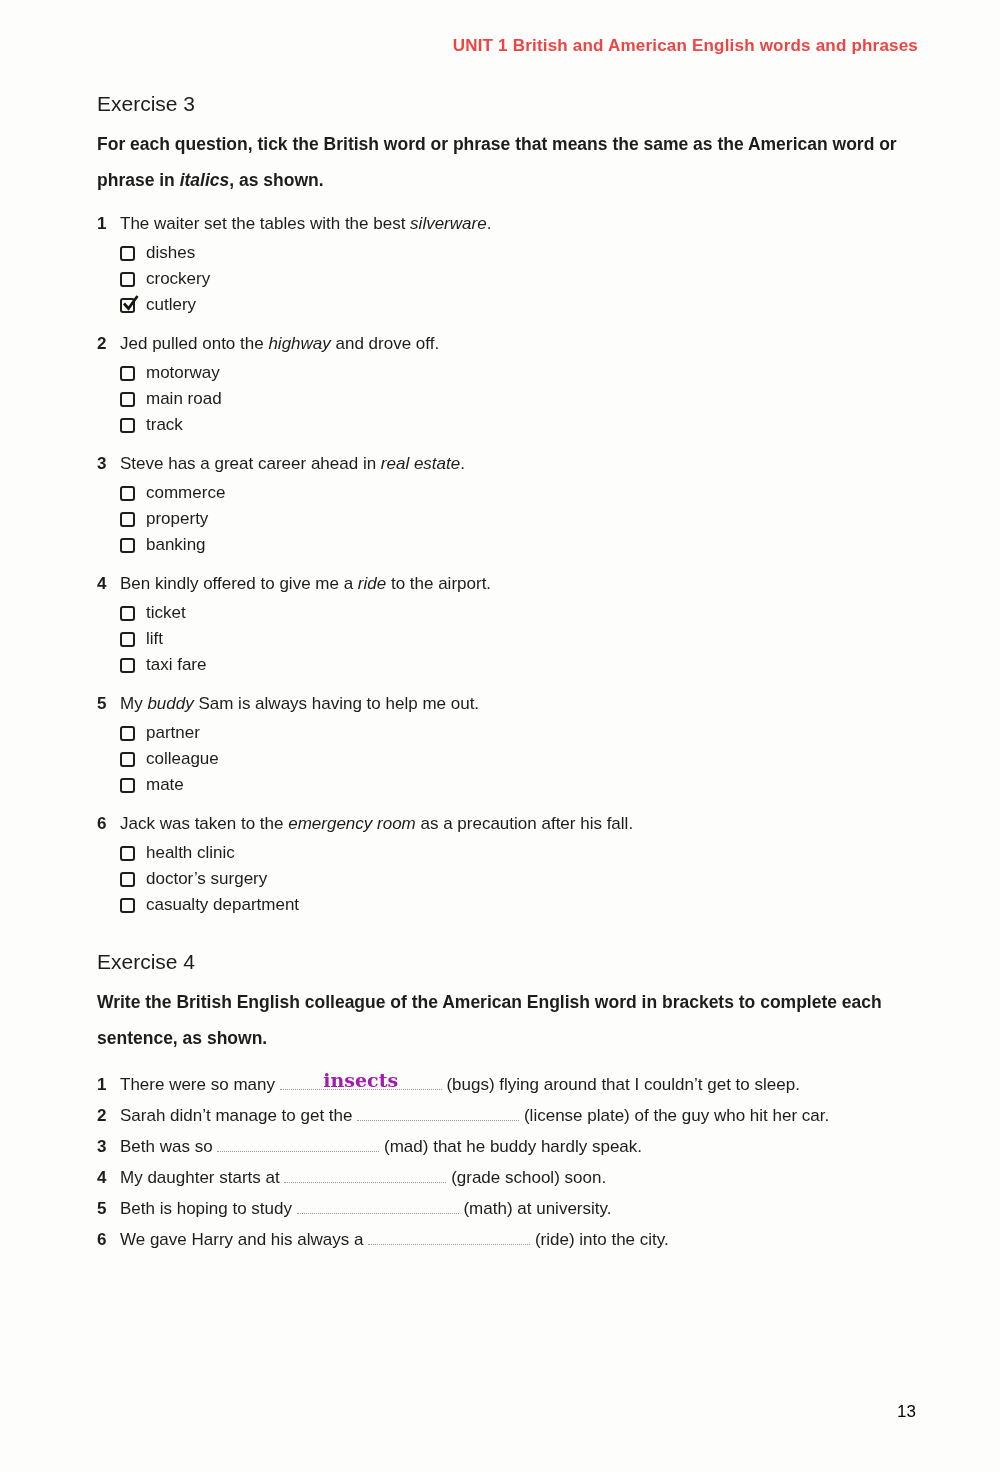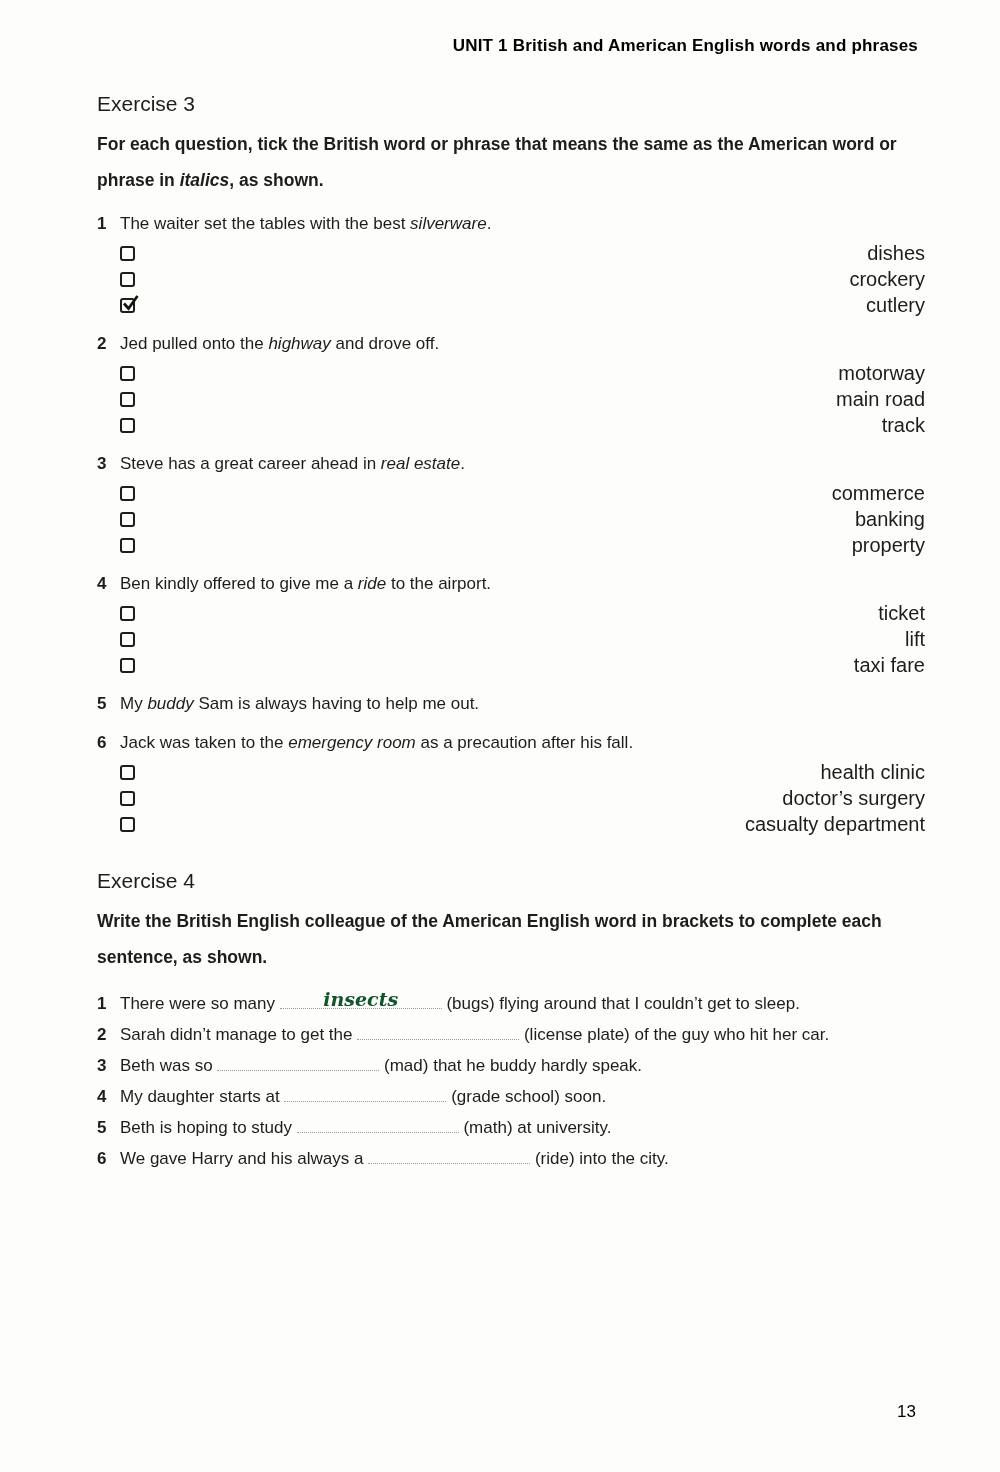--- a/index.html
+++ b/index.html
@@ -13,21 +13,21 @@
     font-family: "Liberation Sans", sans-serif;
     color: #1d1d1b;
     overflow: hidden;
   }
   .running-head {
     position: absolute;
     top: 36px;
     right: 82px;
     font-size: 17px;
     font-weight: bold;
-    color: #000000;
+    color: #ef4444;
     letter-spacing: 0.2px;
   }
   .content {
     position: absolute;
     left: 97px;
     top: 92px;
     width: 828px;
   }
   .ex-title {
     font-size: 21px;
@@ -39,21 +39,21 @@
     font-weight: bold;
     line-height: 36px;
     margin-bottom: 13px;
   }
   .it { font-style: italic; }
   .question { margin-bottom: 13px; }
   .qline { display: flex; line-height: 26px; font-size: 17px; }
   .qnum { font-weight: bold; width: 23px; flex: 0 0 23px; }
   .qtext { flex: 1; }
   .options { margin-left: 23px; margin-top: 3px; }
-  .option { display: flex; align-items: center; height: 26px; font-size: 20px; justify-content: space-between; }
+  .option { display: flex; align-items: center; height: 26px; font-size: 17px; }
   .checkbox {
     position: relative;
     display: inline-block;
     width: 15px;
     height: 15px;
     border: 2px solid #1d1d1b;
     border-radius: 3px;
     margin-right: 11px;
     flex: 0 0 15px;
     background: #fdfdfb;
@@ -73,25 +73,24 @@
     width: 162px;
     height: 15px;
     border-bottom: 1.5px dotted #9a9a98;
     vertical-align: baseline;
     text-align: center;
   }
   .handwrite {
     position: absolute;
     left: 0; right: 0; bottom: -1px;
     font-family: "DejaVu Serif", serif;
-    font-style: italic;
     font-weight: bold;
     font-size: 19px;
     line-height: 19px;
-    color: #14532d;
+    color: #a21caf;
   }
   .page-number {
     position: absolute;
     top: 1402px;
     right: 84px;
     font-size: 17px;
     color: #000000;
   }
 </style>
 </head>
@@ -156,25 +155,25 @@
               <span class="qnum">3</span>
               <span class="qtext"><span>Steve has a great career ahead in </span><span class="it">real estate</span><span>.</span></span>
             </div>
             <div class="options">
               <div class="option">
                 <span class="checkbox"></span>
                 <span class="olabel">commerce</span>
               </div>
               <div class="option">
                 <span class="checkbox"></span>
+                <span class="olabel">property</span>
+              </div>
+              <div class="option">
+                <span class="checkbox"></span>
                 <span class="olabel">banking</span>
-              </div>
-              <div class="option">
-                <span class="checkbox"></span>
-                <span class="olabel">property</span>
               </div>
             </div>
           </div>
           <div class="question">
             <div class="qline">
               <span class="qnum">4</span>
               <span class="qtext"><span>Ben kindly offered to give me a </span><span class="it">ride</span><span> to the airport.</span></span>
             </div>
             <div class="options">
               <div class="option">
@@ -188,20 +187,34 @@
               <div class="option">
                 <span class="checkbox"></span>
                 <span class="olabel">taxi fare</span>
               </div>
             </div>
           </div>
           <div class="question">
             <div class="qline">
               <span class="qnum">5</span>
               <span class="qtext"><span>My </span><span class="it">buddy</span><span> Sam is always having to help me out.</span></span>
+            </div>
+            <div class="options">
+              <div class="option">
+                <span class="checkbox"></span>
+                <span class="olabel">partner</span>
+              </div>
+              <div class="option">
+                <span class="checkbox"></span>
+                <span class="olabel">colleague</span>
+              </div>
+              <div class="option">
+                <span class="checkbox"></span>
+                <span class="olabel">mate</span>
+              </div>
             </div>
           </div>
           <div class="question">
             <div class="qline">
               <span class="qnum">6</span>
               <span class="qtext"><span>Jack was taken to the </span><span class="it">emergency room</span><span> as a precaution after his fall.</span></span>
             </div>
             <div class="options">
               <div class="option">
                 <span class="checkbox"></span>

